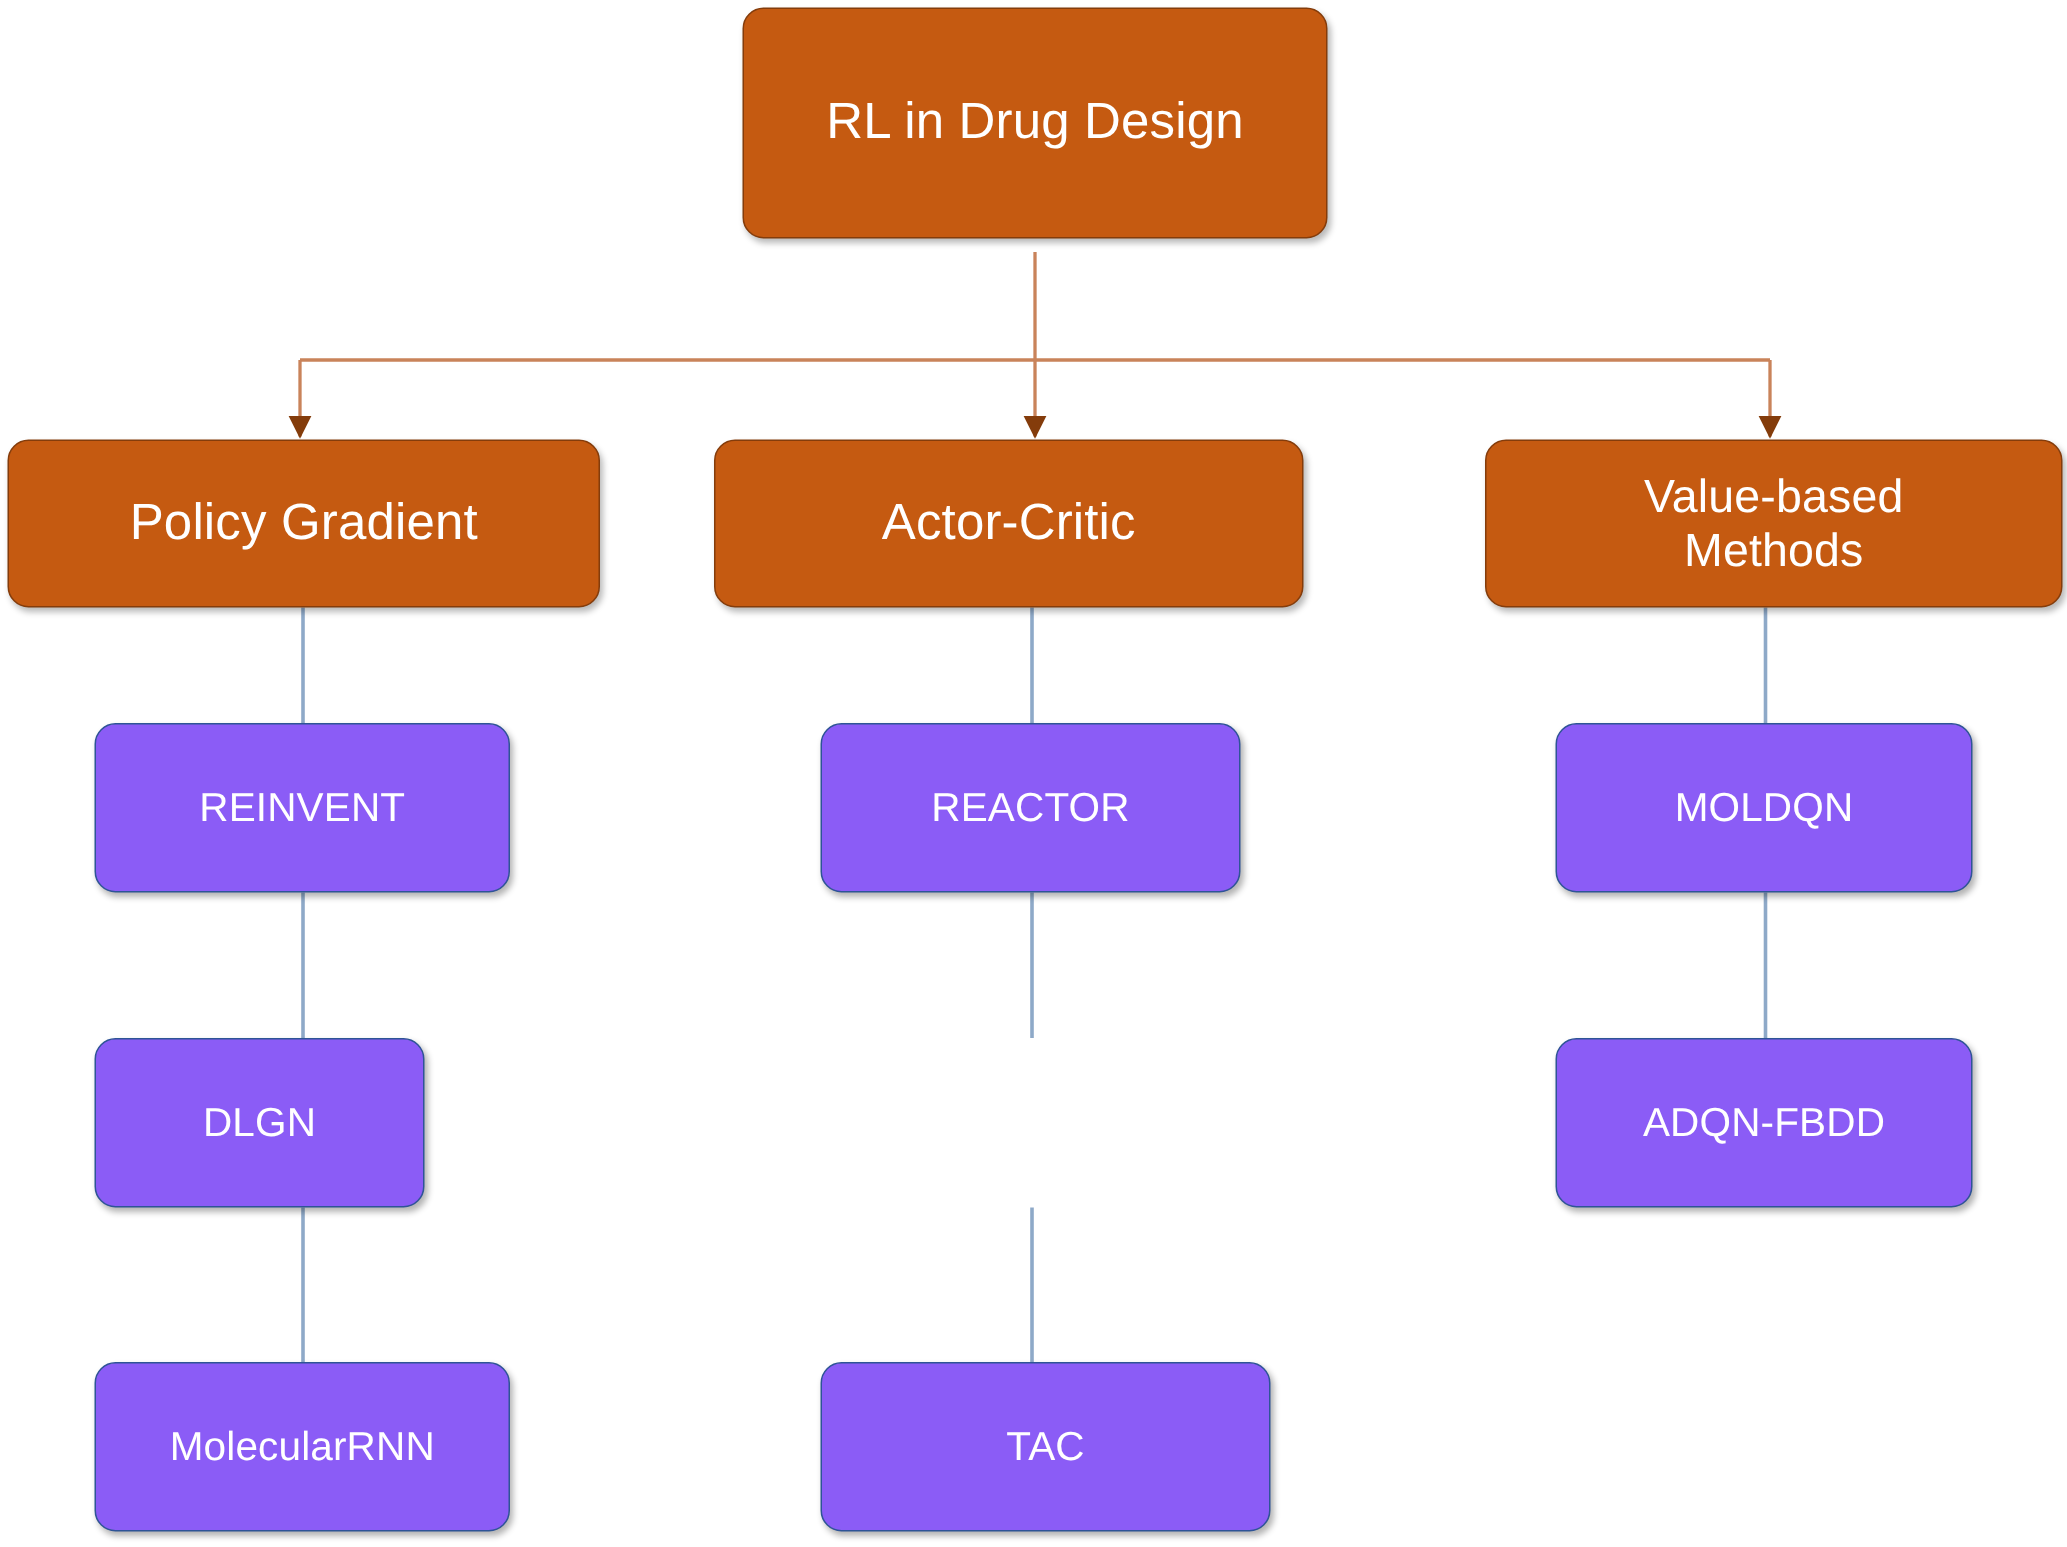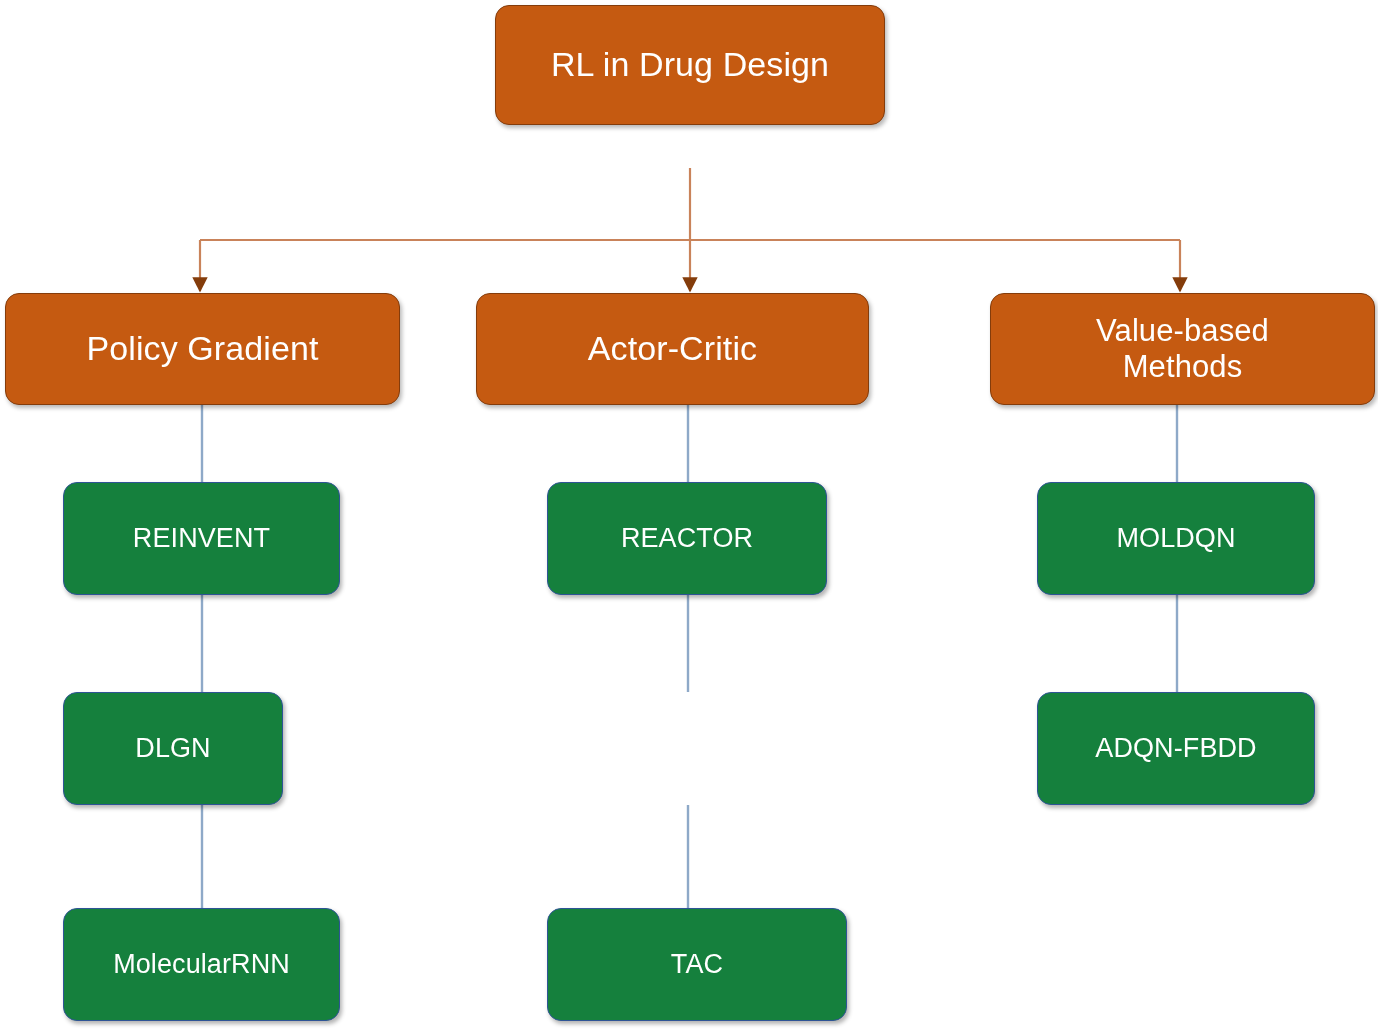--- a/index.html
+++ b/index.html
@@ -38,21 +38,21 @@
     line-height: 1.16;
     white-space: pre-line;
     letter-spacing: 0.1px;
   }
   .node.orange {
     background: #C55A11;
     border: 1.5px solid #843C0B;
     box-shadow: 2px 3px 4px rgba(0,0,0,0.28);
   }
   .node.blue {
-    background: #15803d;
+    background: #8b5cf6;
     border: 1px solid #2E5496;
     box-shadow: 2px 3px 4px rgba(0,0,0,0.30);
   }
   .node.root      { font-size: 34px; }
   .node.level2    { font-size: 34px; }
   .node.level2.sm { font-size: 31px; }
   .node.leaf      { font-size: 27px; }
 </style>
 </head>
 <body>
@@ -79,21 +79,21 @@
     <path d="M 202 805 L 202 908" stroke="#8EA9C8" stroke-width="2.4" fill="none"></path>
 
     <path d="M 688 405 L 688 482" stroke="#8EA9C8" stroke-width="2.4" fill="none"></path>
     <path d="M 688 595 L 688 692" stroke="#8EA9C8" stroke-width="2.4" fill="none"></path>
     <path d="M 688 805 L 688 908" stroke="#8EA9C8" stroke-width="2.4" fill="none"></path>
 
     <path d="M 1177 405 L 1177 482" stroke="#8EA9C8" stroke-width="2.4" fill="none"></path>
     <path d="M 1177 595 L 1177 692" stroke="#8EA9C8" stroke-width="2.4" fill="none"></path>
   </svg>
 
-  <div class="node orange root" style="left:495px; top:5px; width:390px; height:120px;">RL in Drug Design</div>
+  <div class="node orange root" style="left:495px; top:5px; width:390px; height:154px;">RL in Drug Design</div>
 
   <div class="node orange level2" style="left:5px; top:293px; width:395px; height:112px;">Policy Gradient</div>
 
   <div class="node orange level2" style="left:476px; top:293px; width:393px; height:112px;">Actor-Critic</div>
 
   <div class="node orange level2 sm" style="left:990px; top:293px; width:385px; height:112px;">Value-based
 Methods</div>
 
   <div class="node blue leaf" style="left:63px; top:482px; width:277px; height:113px;">REINVENT</div>
 

